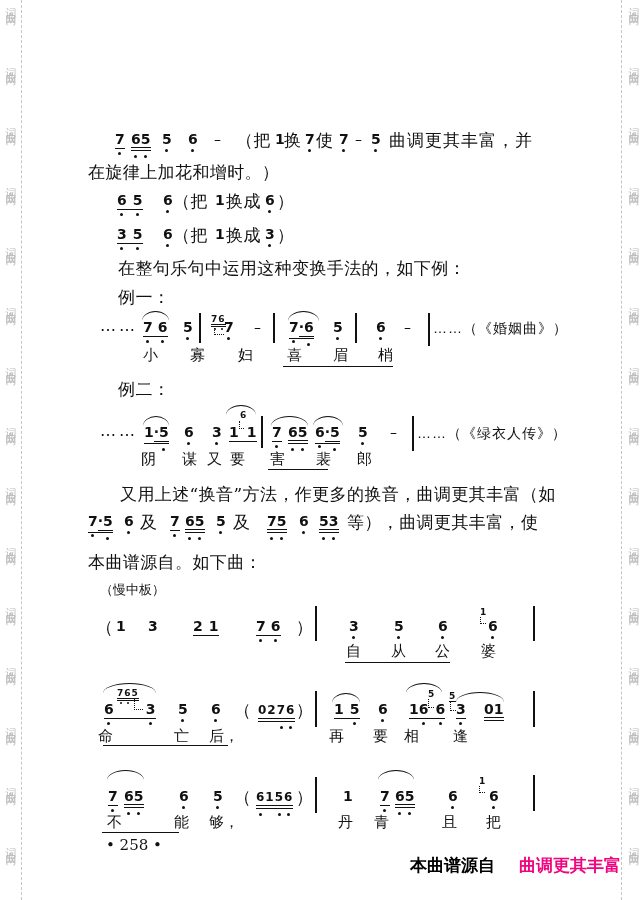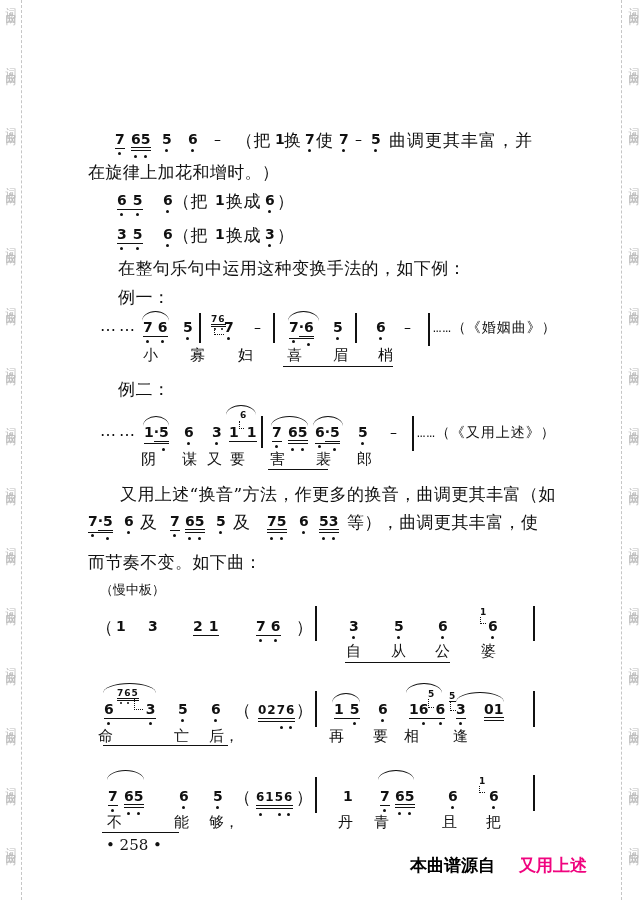--- a/index.html
+++ b/index.html
@@ -20,21 +20,21 @@
 .gr{position:absolute;white-space:nowrap;font-family:"DejaVu Sans",sans-serif;font-weight:bold;font-size:9px;line-height:10px;letter-spacing:1px;color:#111;}
 .gu{border-bottom:3px double #111;}
 .gs{border-bottom:1px solid #111;}
 .glo::after{content:"";position:absolute;left:50%;margin-left:-1px;width:2px;height:2px;border-radius:50%;background:#111;top:14px;}
 .hook{position:absolute;border-left:1px dotted #111;border-bottom:1px dotted #111;}
 .arc{position:absolute;height:9px;border-top:1.4px solid #111;border-radius:50% 50% 0 0/100% 100% 0 0;}
 .bar{position:absolute;width:1.5px;background:#111;}
 .ly{position:absolute;white-space:nowrap;font-family:"DejaVu Serif",serif;font-size:15px;line-height:18px;color:#111;}
 .lu{position:absolute;height:1.2px;background:#111;}
 .lead{position:absolute;white-space:nowrap;font-family:"DejaVu Sans",sans-serif;font-size:16px;line-height:15px;letter-spacing:3px;color:#111;}
-.src{position:absolute;white-space:nowrap;font-family:Liberation Mono, monospace;font-size:14px;line-height:16px;letter-spacing:1px;color:#111;}
+.src{position:absolute;white-space:nowrap;font-family:Liberation Sans, sans-serif;font-size:14px;line-height:16px;letter-spacing:1px;color:#111;}
 .tempo{position:absolute;white-space:nowrap;font-family:"DejaVu Serif",serif;font-size:13px;line-height:16px;color:#111;}
 .pnum{position:absolute;white-space:nowrap;font-family:"DejaVu Serif",serif;font-size:15px;line-height:18px;color:#111;}
 .credit{position:absolute;white-space:nowrap;font-family:"DejaVu Sans",sans-serif;font-weight:bold;font-size:17px;line-height:20px;color:#000;}
 .credit.site{color:#f0047f;}
 </style>
 </head>
 <body>
 
 <div class="vline" style="left:21px"></div>
 <div class="vline" style="left:621px"></div>
@@ -146,21 +146,21 @@
 <div class="hook" style="left:239px;top:421px;width:4px;height:7px"></div>
 <div class="bar" style="left:261px;top:416px;height:32px"></div>
 <div class="arc" style="left:271px;top:416px;width:37px"></div>
 <div class="g u1" style="left:272px;top:425px"><span class="d lo">7</span></div>
 <div class="g u2" style="left:288px;top:425px"><span class="d lo">6</span><span class="d lo">5</span></div>
 <div class="arc" style="left:313px;top:416px;width:30px"></div>
 <div class="g u1" style="left:315px;top:425px"><span class="d lo">6</span><span class="u1"><span class="d">·</span><span class="d lo">5</span></span></div>
 <div class="g" style="left:358px;top:425px"><span class="d lo">5</span></div>
 <div class="g dash" style="left:390px;top:425px">–</div>
 <div class="bar" style="left:412px;top:416px;height:35px"></div>
-<div class="src" style="left:417px;top:425px">……（《又用上述》）</div>
+<div class="src" style="left:417px;top:425px">……（《绿衣人传》）</div>
 
 <div class="ly" style="left:141px;top:450px">阴</div>
 <div class="ly" style="left:182px;top:450px">谋</div>
 <div class="ly" style="left:207px;top:450px">又</div>
 <div class="ly" style="left:230px;top:450px">要</div>
 <div class="ly" style="left:270px;top:450px">害</div>
 <div class="ly" style="left:316px;top:450px">裴</div>
 <div class="ly" style="left:357px;top:450px">郎</div>
 <div class="lu" style="left:268px;top:469px;width:60px"></div>
 
@@ -171,21 +171,21 @@
 <div class="cn" style="left:140px;top:512px">及</div>
 <div class="g u1" style="left:170px;top:514px"><span class="d lo">7</span></div>
 <div class="g u2" style="left:185px;top:514px"><span class="d lo">6</span><span class="d lo">5</span></div>
 <div class="g" style="left:216px;top:514px"><span class="d lo">5</span></div>
 <div class="cn" style="left:233px;top:512px">及</div>
 <div class="g u2" style="left:267px;top:514px"><span class="d lo">7</span><span class="d lo">5</span></div>
 <div class="g" style="left:299px;top:514px"><span class="d lo">6</span></div>
 <div class="g u2" style="left:319px;top:514px"><span class="d lo">5</span><span class="d lo">3</span></div>
 <div class="cn" style="left:347px;top:512px">等），曲调更其丰富，使</div>
 
-<div class="cn" style="left:88px;top:552px">而节奏不变。如下曲：</div>
+<div class="cn" style="left:88px;top:552px">本曲谱源自。如下曲：</div>
 
 <div class="tempo" style="left:100px;top:582px">（慢中板）</div>
 
 <div class="cn" style="left:96px;top:617px">（</div>
 <div class="g" style="left:116px;top:619px"><span class="d">1</span></div>
 <div class="g" style="left:148px;top:619px"><span class="d">3</span></div>
 <div class="g u1" style="left:193px;top:619px"><span class="d">2</span><span class="d" style="margin-left:6px">1</span></div>
 <div class="g u1" style="left:256px;top:619px"><span class="d lo">7</span><span class="d lo" style="margin-left:5px">6</span></div>
 <div class="cn" style="left:296px;top:617px">）</div>
 <div class="bar" style="left:315px;top:606px;height:35px"></div>
@@ -256,13 +256,13 @@
 <div class="ly" style="left:174px;top:813px">能</div>
 <div class="ly" style="left:209px;top:813px">够，</div>
 <div class="ly" style="left:338px;top:813px">丹</div>
 <div class="ly" style="left:374px;top:813px">青</div>
 <div class="ly" style="left:442px;top:813px">且</div>
 <div class="ly" style="left:486px;top:813px">把</div>
 <div class="lu" style="left:102px;top:832px;width:77px"></div>
 
 <div class="pnum" style="left:106px;top:836px">• 258 •</div>
 <div class="credit" style="left:410px;top:855px">本曲谱源自</div>
-<div class="credit site" style="left:519px;top:855px">又用上述</div>
+<div class="credit site" style="left:519px;top:855px">曲调更其丰富</div>
 
 </body></html>

